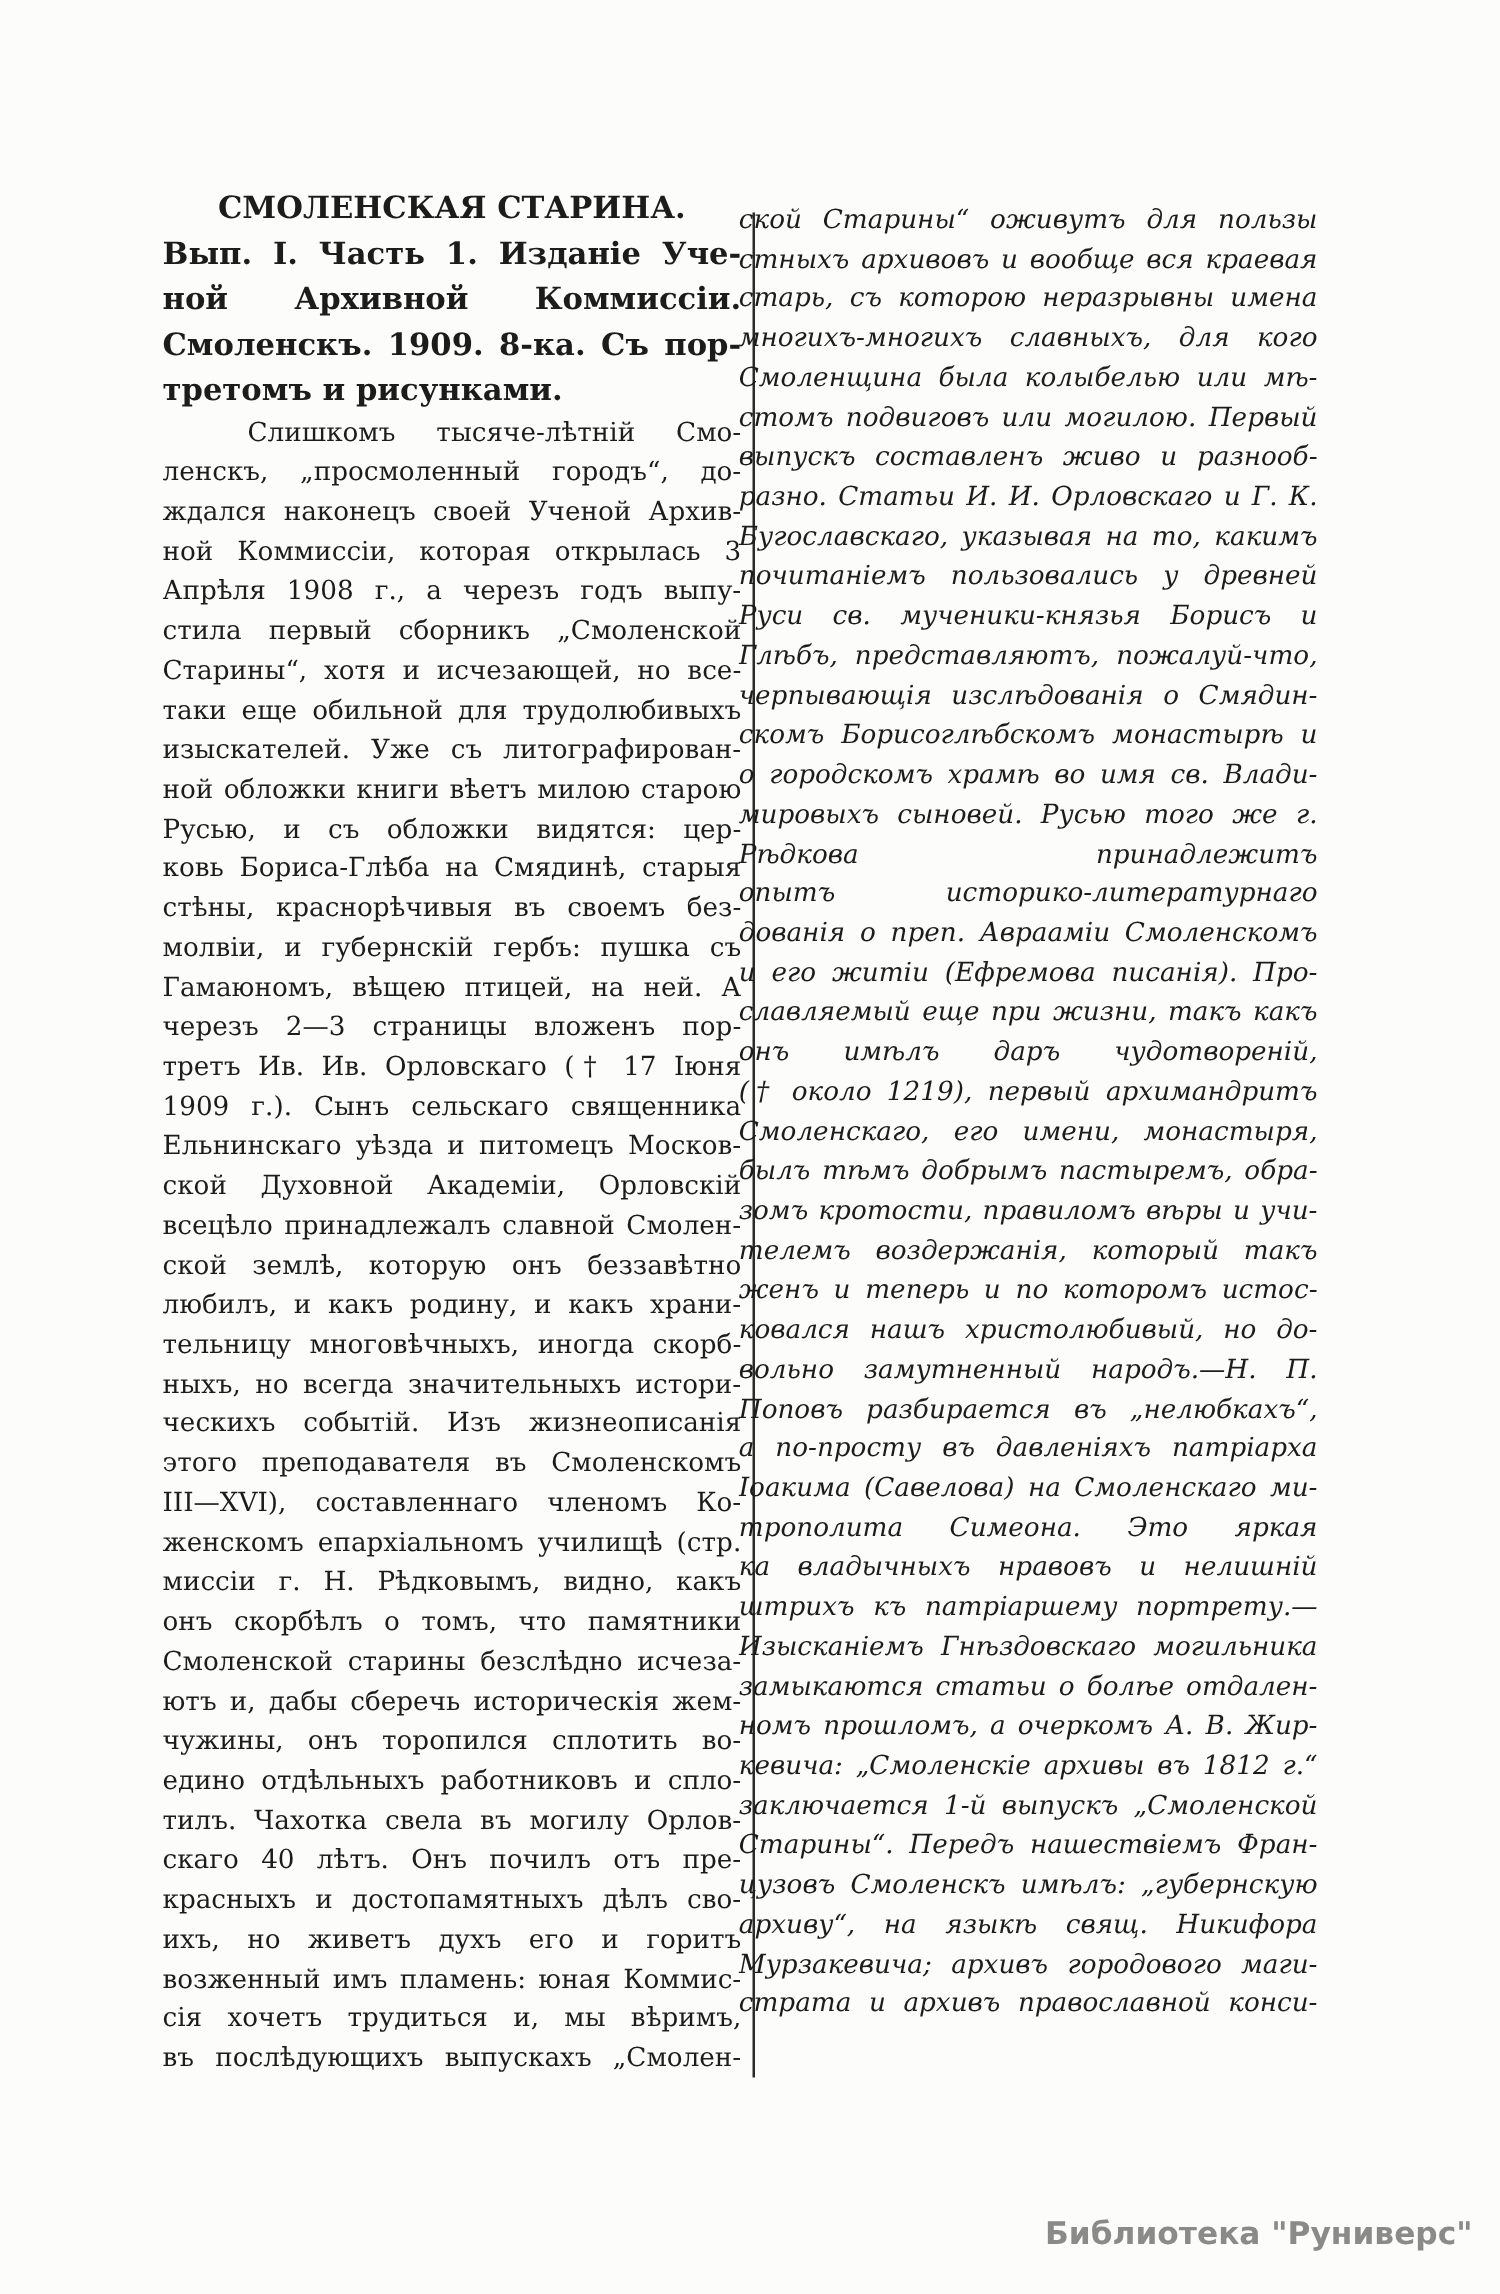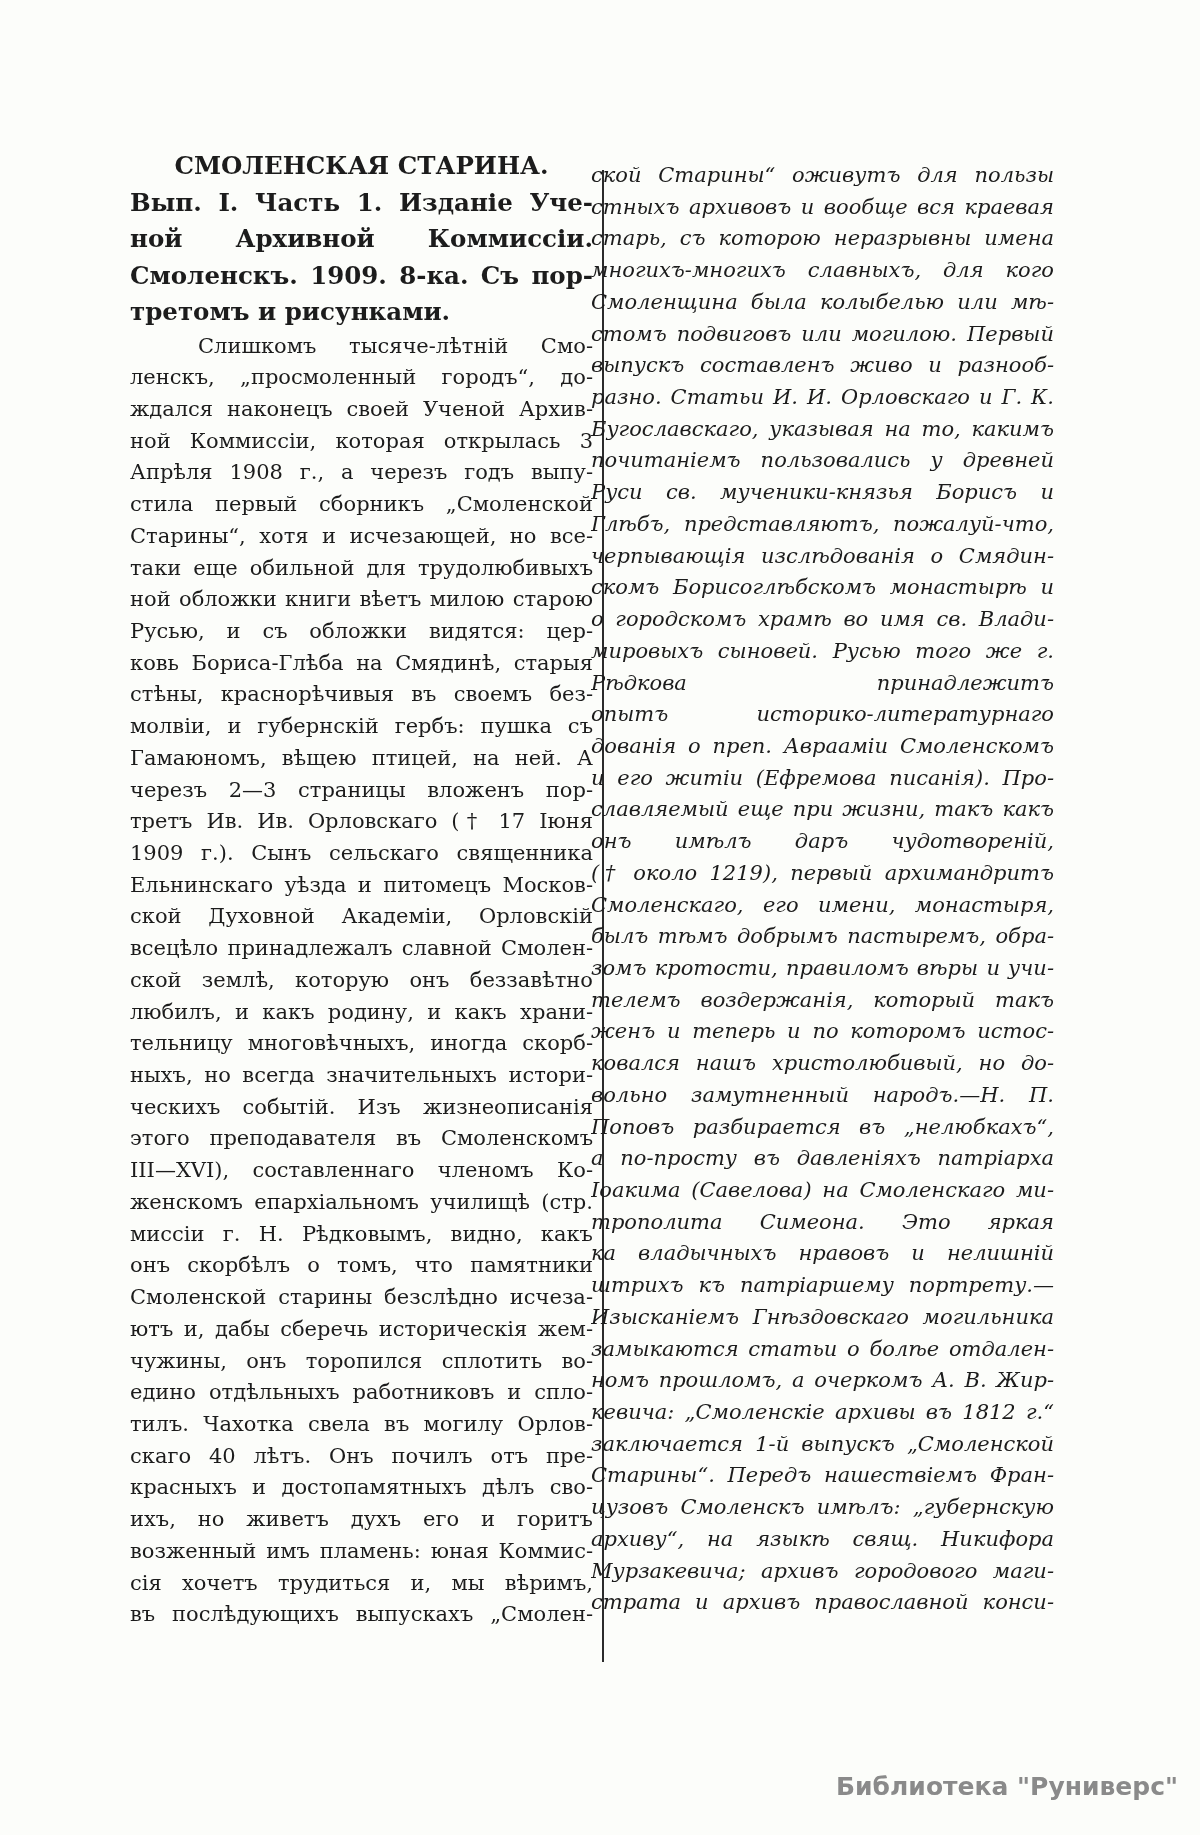--- a/index.html
+++ b/index.html
@@ -71,20 +71,21 @@
       </div>
     <div id="left-body">
         <div class="line al-justify indent">Слишкомъ тысяче-лѣтній Смо-</div>
         <div class="line al-justify">ленскъ, „просмоленный городъ“, до-</div>
         <div class="line al-justify">ждался наконецъ своей Ученой Архив-</div>
         <div class="line al-justify">ной Коммиссіи, которая открылась 3</div>
         <div class="line al-justify">Апрѣля 1908 г., а черезъ годъ выпу-</div>
         <div class="line al-justify">стила первый сборникъ „Смоленской</div>
         <div class="line al-justify">Старины“, хотя и исчезающей, но все-</div>
         <div class="line al-justify">таки еще обильной для трудолюбивыхъ</div>
+        <div class="line al-justify">изыскателей. Уже съ литографирован-</div>
         <div class="line al-justify">ной обложки книги вѣетъ милою старою</div>
         <div class="line al-justify">Русью, и съ обложки видятся: цер-</div>
         <div class="line al-justify">ковь Бориса-Глѣба на Смядинѣ, старыя</div>
         <div class="line al-justify">стѣны, краснорѣчивыя въ своемъ без-</div>
         <div class="line al-justify">молвіи, и губернскій гербъ: пушка съ</div>
         <div class="line al-justify">Гамаюномъ, вѣщею птицей, на ней. А</div>
         <div class="line al-justify">черезъ 2—3 страницы вложенъ пор-</div>
         <div class="line al-justify">третъ Ив. Ив. Орловскаго († 17 Іюня</div>
         <div class="line al-justify">1909 г.). Сынъ сельскаго священника</div>
         <div class="line al-justify">Ельнинскаго уѣзда и питомецъ Москов-</div>

